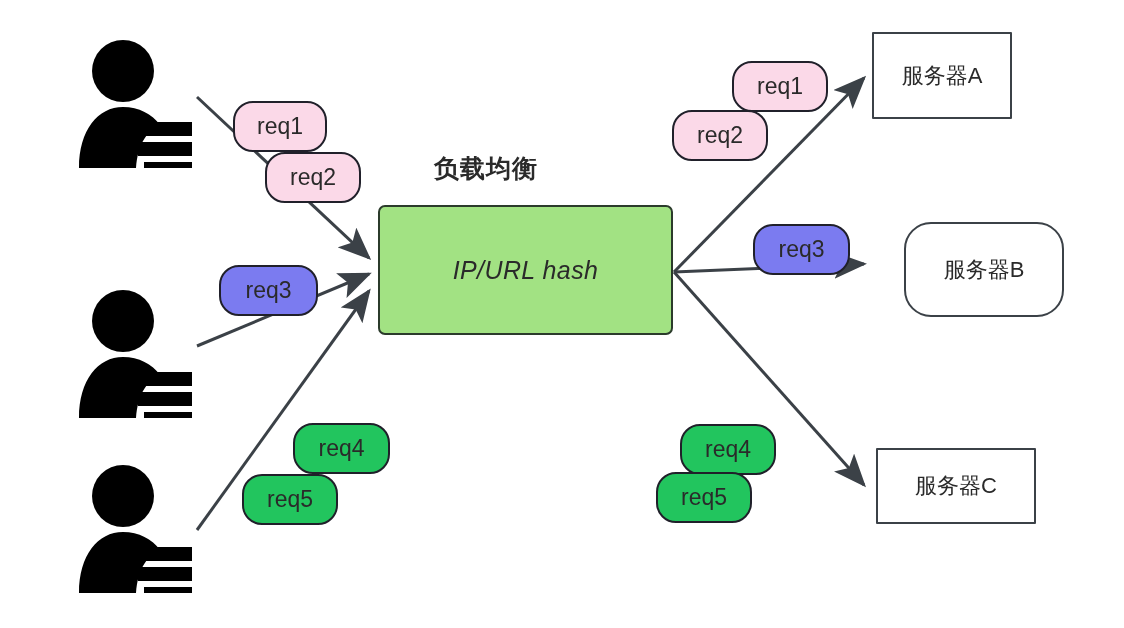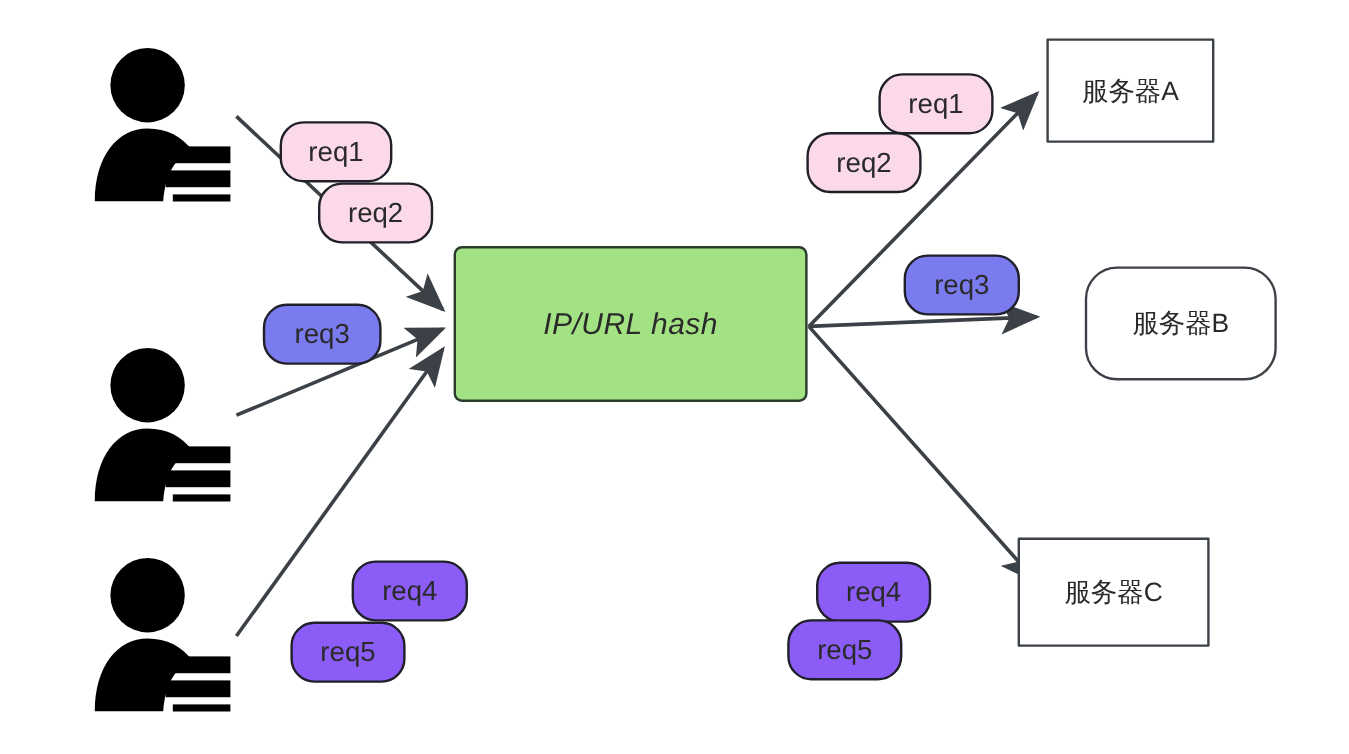--- a/index.html
+++ b/index.html
@@ -53,22 +53,22 @@
     display: flex;
     align-items: center;
     justify-content: center;
     border: 2.5px solid #20202a;
     border-radius: 20px;
     font-size: 23px;
     color: #2a2a2a;
     height: 51px;
   }
   .badge.pink   { background: #fbd9e8; }
-  .badge.purple { background: #7b7bf0; }
-  .badge.red    { background: #8b5cf6; margin-top: 44px; }
+  .badge.purple { background: #7b7bf0; margin-top: 12px; }
+  .badge.red    { background: #22c55e; }
 
   .title-text {
     position: absolute;
     font-size: 25px;
     font-weight: bold;
     color: #2a2a2a;
     letter-spacing: 1px;
   }
   .watermark {
     position: absolute;
@@ -123,32 +123,33 @@
   </svg>
 
   <svg class="user-icon" style="left:74px; top:463px;" width="124" height="130" viewBox="0 0 124 130">
     <circle cx="49" cy="33" r="31" fill="#000000"></circle>
     <path d="M5,130 C5,92 24,69 49,69 C65,69 78,76 86,87 C72,94 64,106 62,130 Z" fill="#000000"></path>
     <rect x="70" y="84" width="48" height="14" fill="#000000"></rect>
     <rect x="64" y="104" width="54" height="14" fill="#000000"></rect>
     <rect x="70" y="124" width="48" height="14" fill="#000000"></rect>
   </svg>
 
+  <div class="title-text" style="left:434px; top:152px;">负载均衡</div>
 
   <div class="node lb-box" style="left:378px; top:205px; width:295px; height:130px;font-style:italic;">
     <span>IP/URL hash</span>
   </div>
 
   <div class="node server-box" style="left:872px; top:32px; width:140px; height:87px;">
     <span>服务器A</span>
   </div>
   <div class="node server-box" style="left:904px; top:222px; width:160px; height:95px;border-radius:27px;">
     <span>服务器B</span>
   </div>
-  <div class="node server-box" style="left:848px; top:448px; width:160px; height:91px;">
+  <div class="node server-box" style="left:876px; top:448px; width:160px; height:76px;">
     <span>服务器C</span>
   </div>
 
   <div class="badge pink" style="left:233px; top:101px; width:94px;">
     <span>req1</span>
   </div>
   <div class="badge pink" style="left:265px; top:152px; width:96px;">
     <span>req2</span>
   </div>
   <div class="badge purple" style="left:219px; top:253px; width:99px;">

